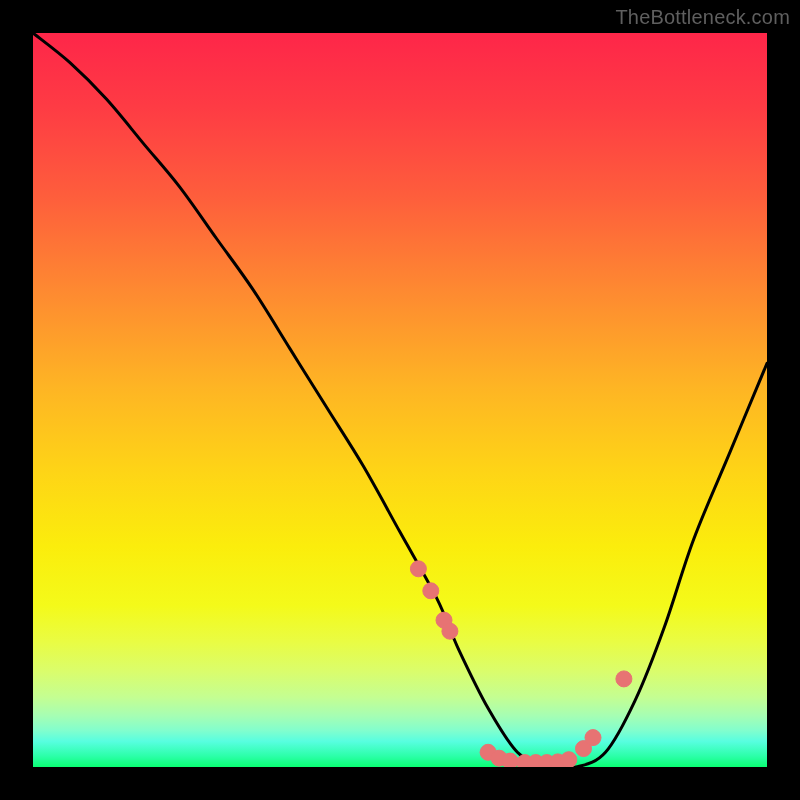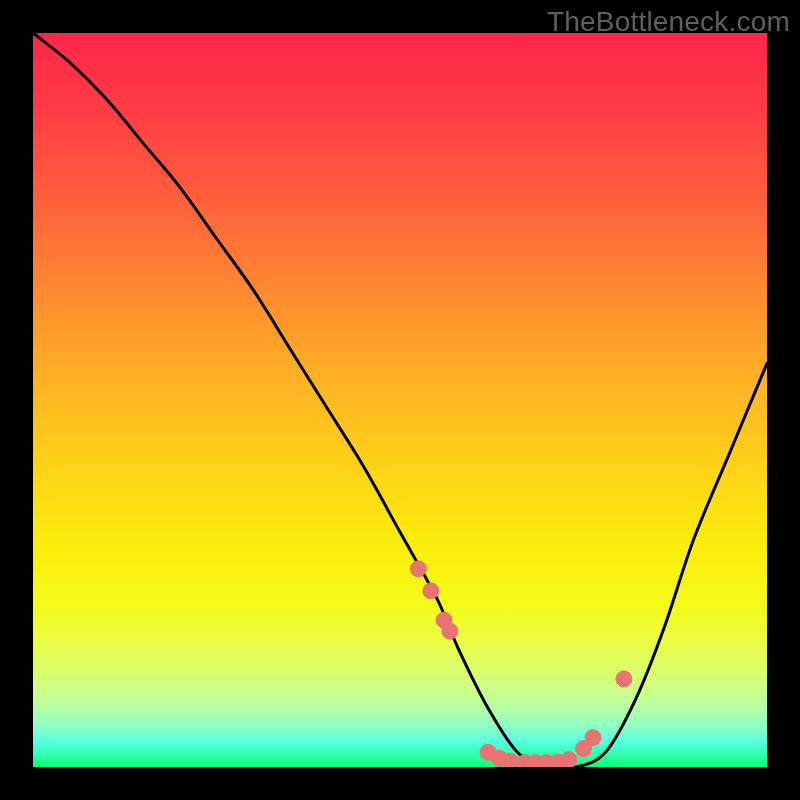--- a/index.html
+++ b/index.html
@@ -36,21 +36,21 @@
     left: 0;
     top: 0;
     width: 100%;
     height: 100%;
   }
   .watermark {
     position: absolute;
     top: 6px;
     right: 10px;
     color: #5f5f5f;
-    font-size: 28px;
+    font-size: 20px;
     font-weight: 400;
     letter-spacing: 0.2px;
     text-align: right;
   }
 </style>
 </head>
 <body>
 
 <div class="stage">
 

